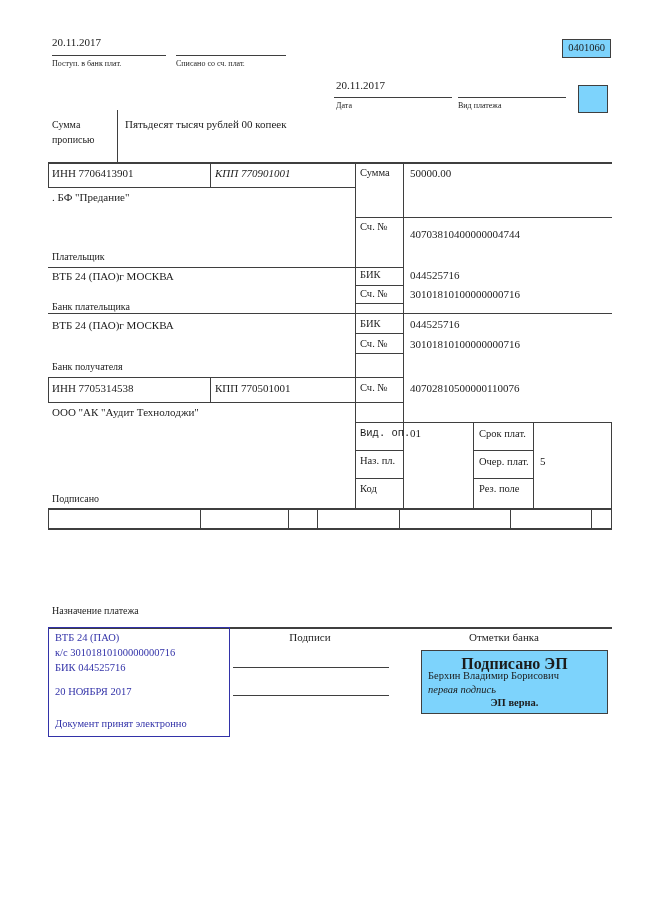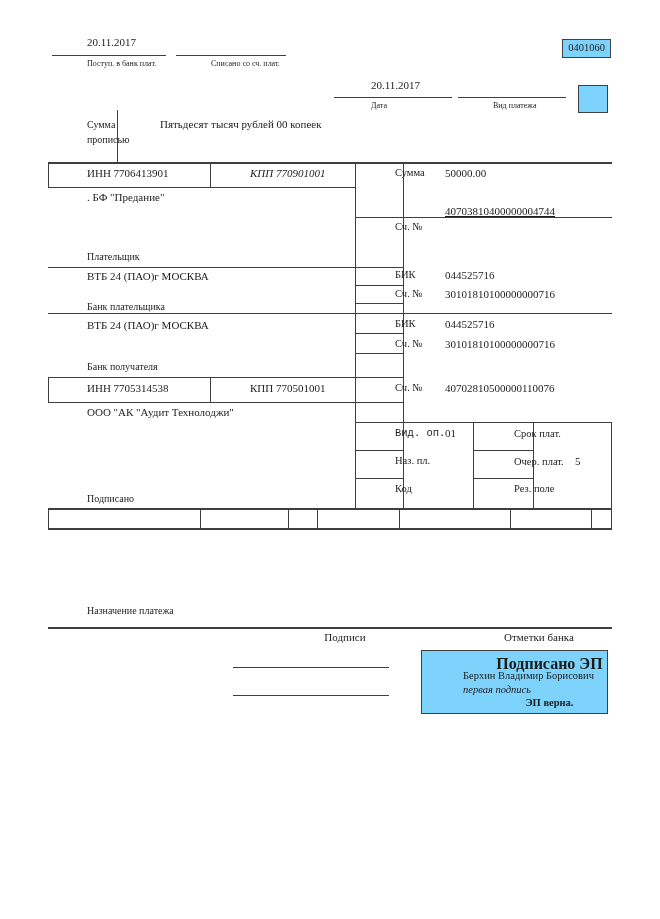--- a/index.html
+++ b/index.html
@@ -1,18 +1,18 @@
 <!DOCTYPE html>
 <html><head>
 <meta charset="utf-8">
 <style>
   html,body{margin:0;padding:0;background:#e8e8e8;}
   .page{position:relative;width:660px;height:919px;background:#ffffff;margin:0 auto;
         font-family:"Liberation Serif",serif;color:#1c1c1c;overflow:hidden;}
-  .abs{position:absolute;white-space:nowrap;margin-left:35px;}
+  .abs{position:absolute;white-space:nowrap;}
   .hl{position:absolute;height:1px;background:#3f3f3f;}
   .hl2{position:absolute;height:2px;background:#3f3f3f;}
   .vl{position:absolute;width:1px;background:#3f3f3f;}
   .val{font-size:11px;}
   .lbl{font-size:8px;}
   .slbl{font-size:10px;}
   .clbl{font-size:10.5px;}
   .title{font-family:"Liberation Sans",sans-serif;font-weight:bold;font-size:12.5px;letter-spacing:0.2px;}
   .box{position:absolute;border:1.5px solid #3f3f3f;box-sizing:border-box;background:#7dd3fc;}
   .stamp{position:absolute;border:1.5px solid #3232a8;box-sizing:border-box;color:#3232a8;}
@@ -85,21 +85,21 @@
   <div class="vl" style="left:510px;top:508px;height:20px;"></div>
   <div class="vl" style="left:591px;top:508px;height:20px;"></div>
   <div class="vl" style="left:611px;top:508px;height:20px;"></div>
 
   <div class="abs val" style="left:52px;top:167px;">ИНН 7706413901</div>
   <div class="abs val" style="left:215px;top:167px;font-style:italic;">КПП 770901001</div>
   <div class="abs clbl" style="left:360px;top:167px;">Сумма</div>
   <div class="abs val" style="left:410px;top:167px;">50000.00</div>
   <div class="abs val" style="left:52px;top:191px;">. БФ "Предание"</div>
   <div class="abs clbl" style="left:360px;top:221px;">Сч. №</div>
-  <div class="abs val" style="left:410px;top:205px;text-decoration:underline;">40703810400000004744</div>
+  <div class="abs val" style="left:410px;top:228px;">40703810400000004744</div>
   <div class="abs slbl" style="left:52px;top:251px;">Плательщик</div>
 
   <div class="abs val" style="left:52px;top:270px;">ВТБ 24 (ПАО)г МОСКВА</div>
   <div class="abs clbl" style="left:360px;top:269px;">БИК</div>
   <div class="abs val" style="left:410px;top:269px;">044525716</div>
   <div class="abs clbl" style="left:360px;top:288px;">Сч. №</div>
   <div class="abs val" style="left:410px;top:288px;">30101810100000000716</div>
   <div class="abs slbl" style="left:52px;top:301px;">Банк плательщика</div>
 
   <div class="abs val" style="left:52px;top:319px;">ВТБ 24 (ПАО)г МОСКВА</div>
@@ -122,20 +122,27 @@
   <div class="abs clbl wrap" style="left:479px;top:455px;width:50px;">Очер. плат.</div>
   <div class="abs val" style="left:540px;top:455px;">5</div>
   <div class="abs clbl" style="left:360px;top:483px;">Код</div>
   <div class="abs clbl" style="left:479px;top:483px;">Рез. поле</div>
   <div class="abs slbl" style="left:52px;top:493px;">Подписано</div>
 
   <div class="abs slbl" style="left:52px;top:605px;">Назначение платежа</div>
 
   <div class="hl2" style="left:48px;top:627px;width:564px;"></div>
 
+  <div class="stamp" style="left:48px;top:627px;width:182px;height:110px;">
+    <div class="abs" style="left:6px;top:4px;">ВТБ 24 (ПАО)</div>
+    <div class="abs" style="left:6px;top:19px;">к/с 30101810100000000716</div>
+    <div class="abs" style="left:6px;top:34px;">БИК 044525716</div>
+    <div class="abs" style="left:6px;top:58px;">20 НОЯБРЯ 2017</div>
+    <div class="abs" style="left:6px;top:90px;">Документ принят электронно</div>
+  </div>
 
   <div class="abs val ctr" style="left:230px;top:631px;width:160px;">Подписи</div>
   <div class="hl" style="left:233px;top:667px;width:156px;"></div>
   <div class="hl" style="left:233px;top:695px;width:156px;"></div>
 
   <div class="abs val ctr" style="left:398px;top:631px;width:212px;">Отметки банка</div>
 
   <div class="box" style="left:421px;top:650px;width:187px;height:64px;">
     <div class="abs b ctr" style="left:0;top:4px;width:100%;font-size:16px;">Подписано ЭП</div>
     <div class="abs" style="left:6px;top:19px;font-size:10.5px;">Берхин Владимир Борисович</div>

